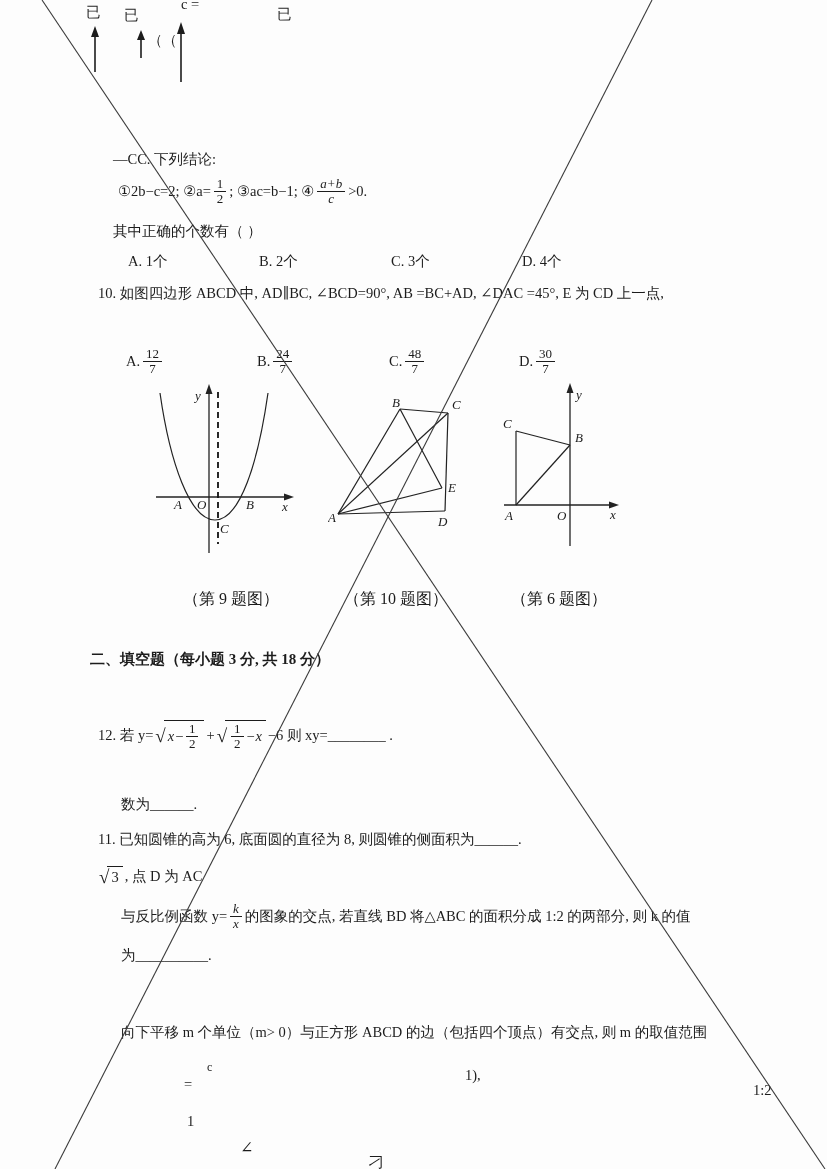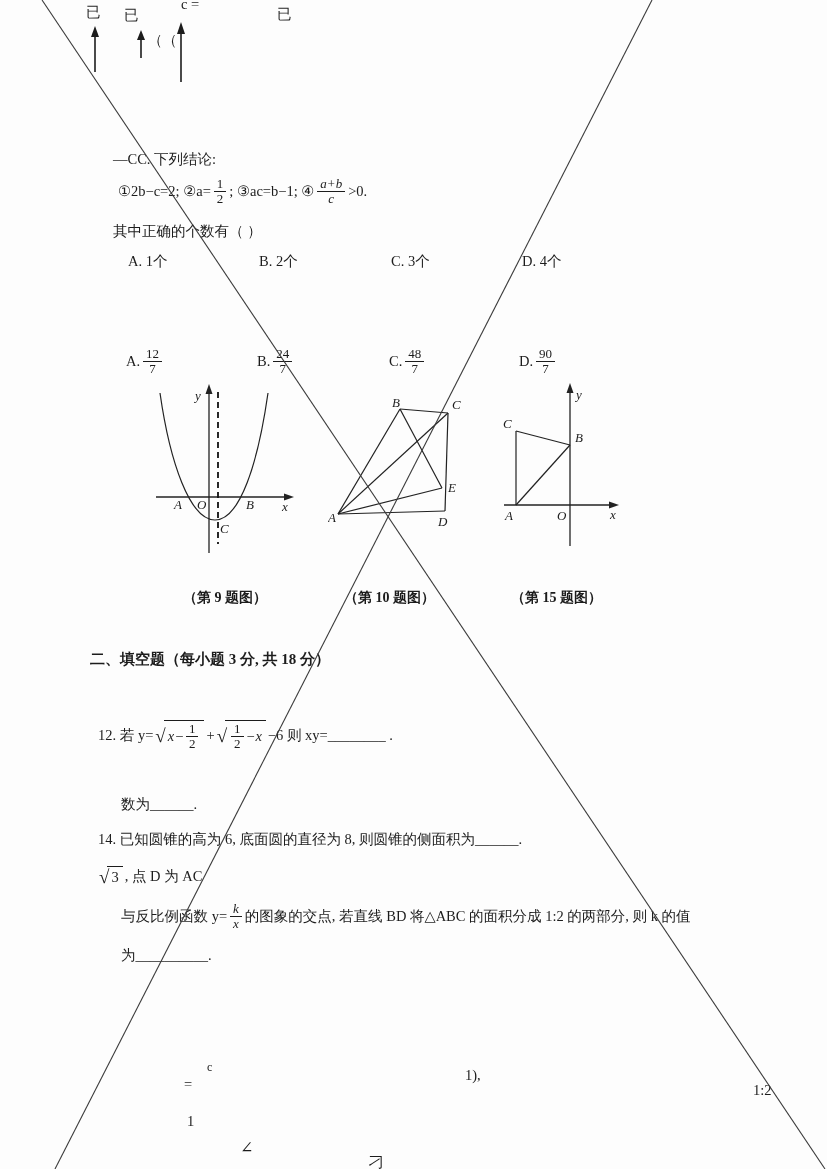--- a/index.html
+++ b/index.html
@@ -15,21 +15,21 @@
         vertical-align:middle;line-height:1.1;font-size:13px;margin:0 2px;}
   .fnum{display:block;padding:0 3px;border-bottom:1px solid #1c1c1c;}
   .fden{display:block;padding:0 3px;}
   .sqrt{display:inline-flex;align-items:center;margin:0 1px;}
   .rsign{font-size:19px;line-height:1;margin-right:-2px;}
   .rbody{border-top:1.2px solid #1c1c1c;padding:1px 4px 0 4px;display:inline-flex;align-items:center;}
   sup{font-size:10px;}
   svg text{font-family:"Liberation Serif","DejaVu Serif",serif;font-style:italic;font-size:13px;fill:#1c1c1c;}
   .figline{stroke:#222;stroke-width:1.2;fill:none;}
   .axis{stroke:#222;stroke-width:1.3;fill:none;}
-  .cap{font-size:14px;font-weight:bold;}
+  .cap{font-size:16px;}
 </style>
 </head>
 <body>
 
 <div id="page">
 
   <div class="abs t" style="left:86px;top:3px">已</div>
   <div class="abs t" style="left:124px;top:6px">已</div>
   <div class="abs t" style="left:181px;top:-5px">c =</div>
   <div class="abs t" style="left:277px;top:5px">已</div>
@@ -64,20 +64,21 @@
     <span>&gt;0.</span>
   </div>
 
   <div class="abs t" style="left:113px;top:222px">其中正确的个数有（        ）</div>
 
   <div class="abs t" style="left:128px;top:252px">A. 1个</div>
   <div class="abs t" style="left:259px;top:252px">B. 2个</div>
   <div class="abs t" style="left:391px;top:252px">C. 3个</div>
   <div class="abs t" style="left:522px;top:252px">D. 4个</div>
 
+  <div class="abs t" style="left:98px;top:284px">10. 如图四边形 ABCD 中, AD∥BC, ∠BCD=90°, AB =BC+AD, ∠DAC =45°, E 为 CD 上一点,</div>
 
   <div class="abs t math-row" style="left:126px;top:347px">
     <span>A.</span>
     <span class="frac">
       <span class="fnum">12</span>
       <span class="fden">7</span>
     </span>
   </div>
   <div class="abs t math-row" style="left:257px;top:347px">
     <span>B.</span>
@@ -89,21 +90,21 @@
   <div class="abs t math-row" style="left:389px;top:347px">
     <span>C.</span>
     <span class="frac">
       <span class="fnum">48</span>
       <span class="fden">7</span>
     </span>
   </div>
   <div class="abs t math-row" style="left:519px;top:347px">
     <span>D.</span>
     <span class="frac">
-      <span class="fnum">90</span>
+      <span class="fnum">30</span>
       <span class="fden">7</span>
     </span>
   </div>
 
   <svg class="abs" style="left:152px;top:383px" width="145" height="185">
     <path class="figline" d="M 8 10 C 18 80, 38 137, 63 137 C 88 137, 106 80, 116 10"></path>
     <line class="axis" x1="57" y1="170" x2="57" y2="7"></line>
     <polygon points="57,1 53.5,11 60.5,11" fill="#222"></polygon>
     <line class="axis" x1="4" y1="114" x2="137" y2="114"></line>
     <polygon points="142,114 132,110.5 132,117.5" fill="#222"></polygon>
@@ -142,21 +143,21 @@
     <text x="78" y="18">y</text>
     <text x="112" y="138">x</text>
     <text x="5" y="47">C</text>
     <text x="77" y="61">B</text>
     <text x="7" y="139">A</text>
     <text x="59" y="139">O</text>
   </svg>
 
   <div class="abs cap" style="left:183px;top:589px">（第 9 题图）</div>
   <div class="abs cap" style="left:344px;top:589px">（第 10 题图）</div>
-  <div class="abs cap" style="left:511px;top:589px">（第 15 题图）</div>
+  <div class="abs cap" style="left:511px;top:589px">（第 6 题图）</div>
 
   <div class="abs t bold" style="left:90px;top:650px;font-size:15px">二、填空题（每小题 3 分, 共 18 分）</div>
 
 
   <div class="abs t math-row" style="left:98px;top:720px">
     <span>12. 若 y=</span>
     <span class="sqrt">
       <span class="rsign">√</span>
       <span class="rbody">
         <span class="it">x−</span>
@@ -175,39 +176,40 @@
           <span class="fden">2</span>
         </span>
         <span class="it">−x</span>
       </span>
     </span>
     <span>−6  则 xy=________ .</span>
   </div>
 
   <div class="abs t" style="left:121px;top:795px">数为______.</div>
 
-  <div class="abs t" style="left:98px;top:830px">14. 已知圆锥的高为 6, 底面圆的直径为 8, 则圆锥的侧面积为______.</div>
+  <div class="abs t" style="left:98px;top:830px">11. 已知圆锥的高为 6, 底面圆的直径为 8, 则圆锥的侧面积为______.</div>
 
   <div class="abs t math-row" style="left:98px;top:866px">
     <span class="sqrt">
       <span class="rsign">√</span>
       <span class="rbody">3</span>
     </span>
     <span>, 点 D 为 AC</span>
   </div>
   <div class="abs t math-row" style="left:121px;top:902px">
     <span>与反比例函数 y=</span>
     <span class="frac">
       <span class="fnum it">k</span>
       <span class="fden it">x</span>
     </span>
     <span>的图象的交点, 若直线 BD 将△ABC 的面积分成 1:2 的两部分, 则 k 的值</span>
   </div>
   <div class="abs t" style="left:121px;top:946px">为__________.</div>
 
+  <div class="abs t" style="left:121px;top:1023px">向下平移 m 个单位（m&gt; 0）与正方形 ABCD 的边（包括四个顶点）有交点, 则 m 的取值范围</div>
 
   <div class="abs sm" style="left:207px;top:1060px">c</div>
   <div class="abs t" style="left:184px;top:1075px">=</div>
   <div class="abs t" style="left:465px;top:1066px">1),</div>
   <div class="abs t" style="left:753px;top:1081px">1:2</div>
   <div class="abs t" style="left:187px;top:1112px">1</div>
   <div class="abs" style="left:240px;top:1138px;font-size:16px">∠</div>
   <div class="abs t" style="left:369px;top:1153px">刁</div>
 
   <svg class="abs" style="left:0;top:0;pointer-events:none" width="827" height="1169">

